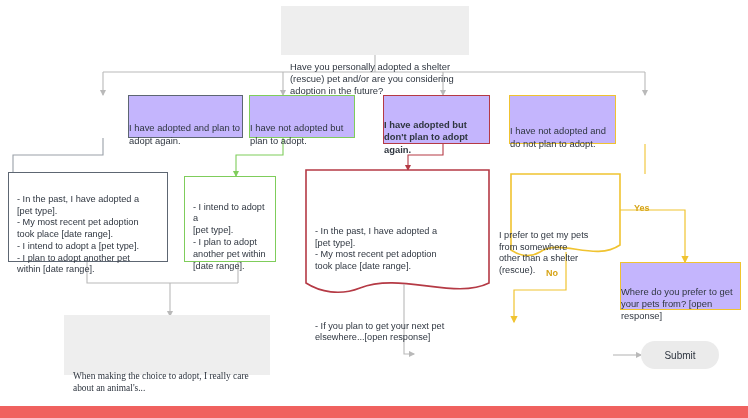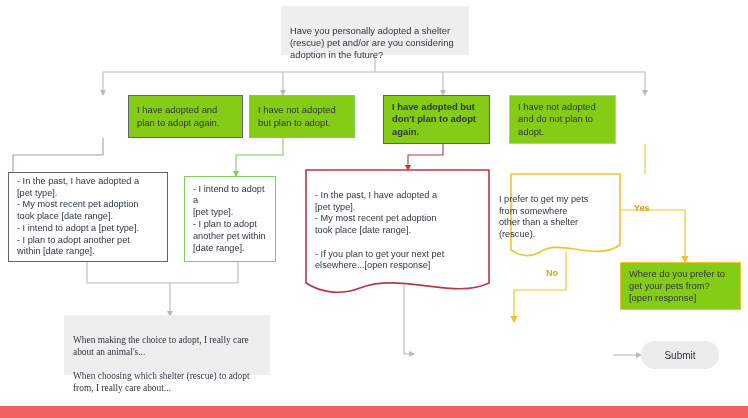--- a/index.html
+++ b/index.html
@@ -16,36 +16,36 @@
   #wires{position:absolute;left:0;top:0;width:748px;height:418px;}
 
   
   .node{
     position:absolute;
     box-sizing:border-box;
     color:#2f3640;
     line-height:1.28;
     white-space:pre-line;
   }
-  .node .txt{display:block;}
+  .node .txt{display:block;margin-top:36px;}
 
   
   .grey{
     background:#eeeeee;
     border:none;
     font-size:9.4px;
     padding:7px 9px;
   }
 
   
   .opt{
-    background:#84cc16;
+    background:#c4b5fd;
     border:1.6px solid #777;
     font-size:9.4px;
-    padding:7px 8px;
+    padding:7px 0;
     display:flex;
     align-items:center;
   }
   .opt.c-grey  {border-color:#5d6672;}
   .opt.c-green {border-color:#7fcd5b;}
   .opt.c-red   {border-color:#b53a45;}
   .opt.c-yellow{border-color:#f0c330;}
 
   
   .detail{

